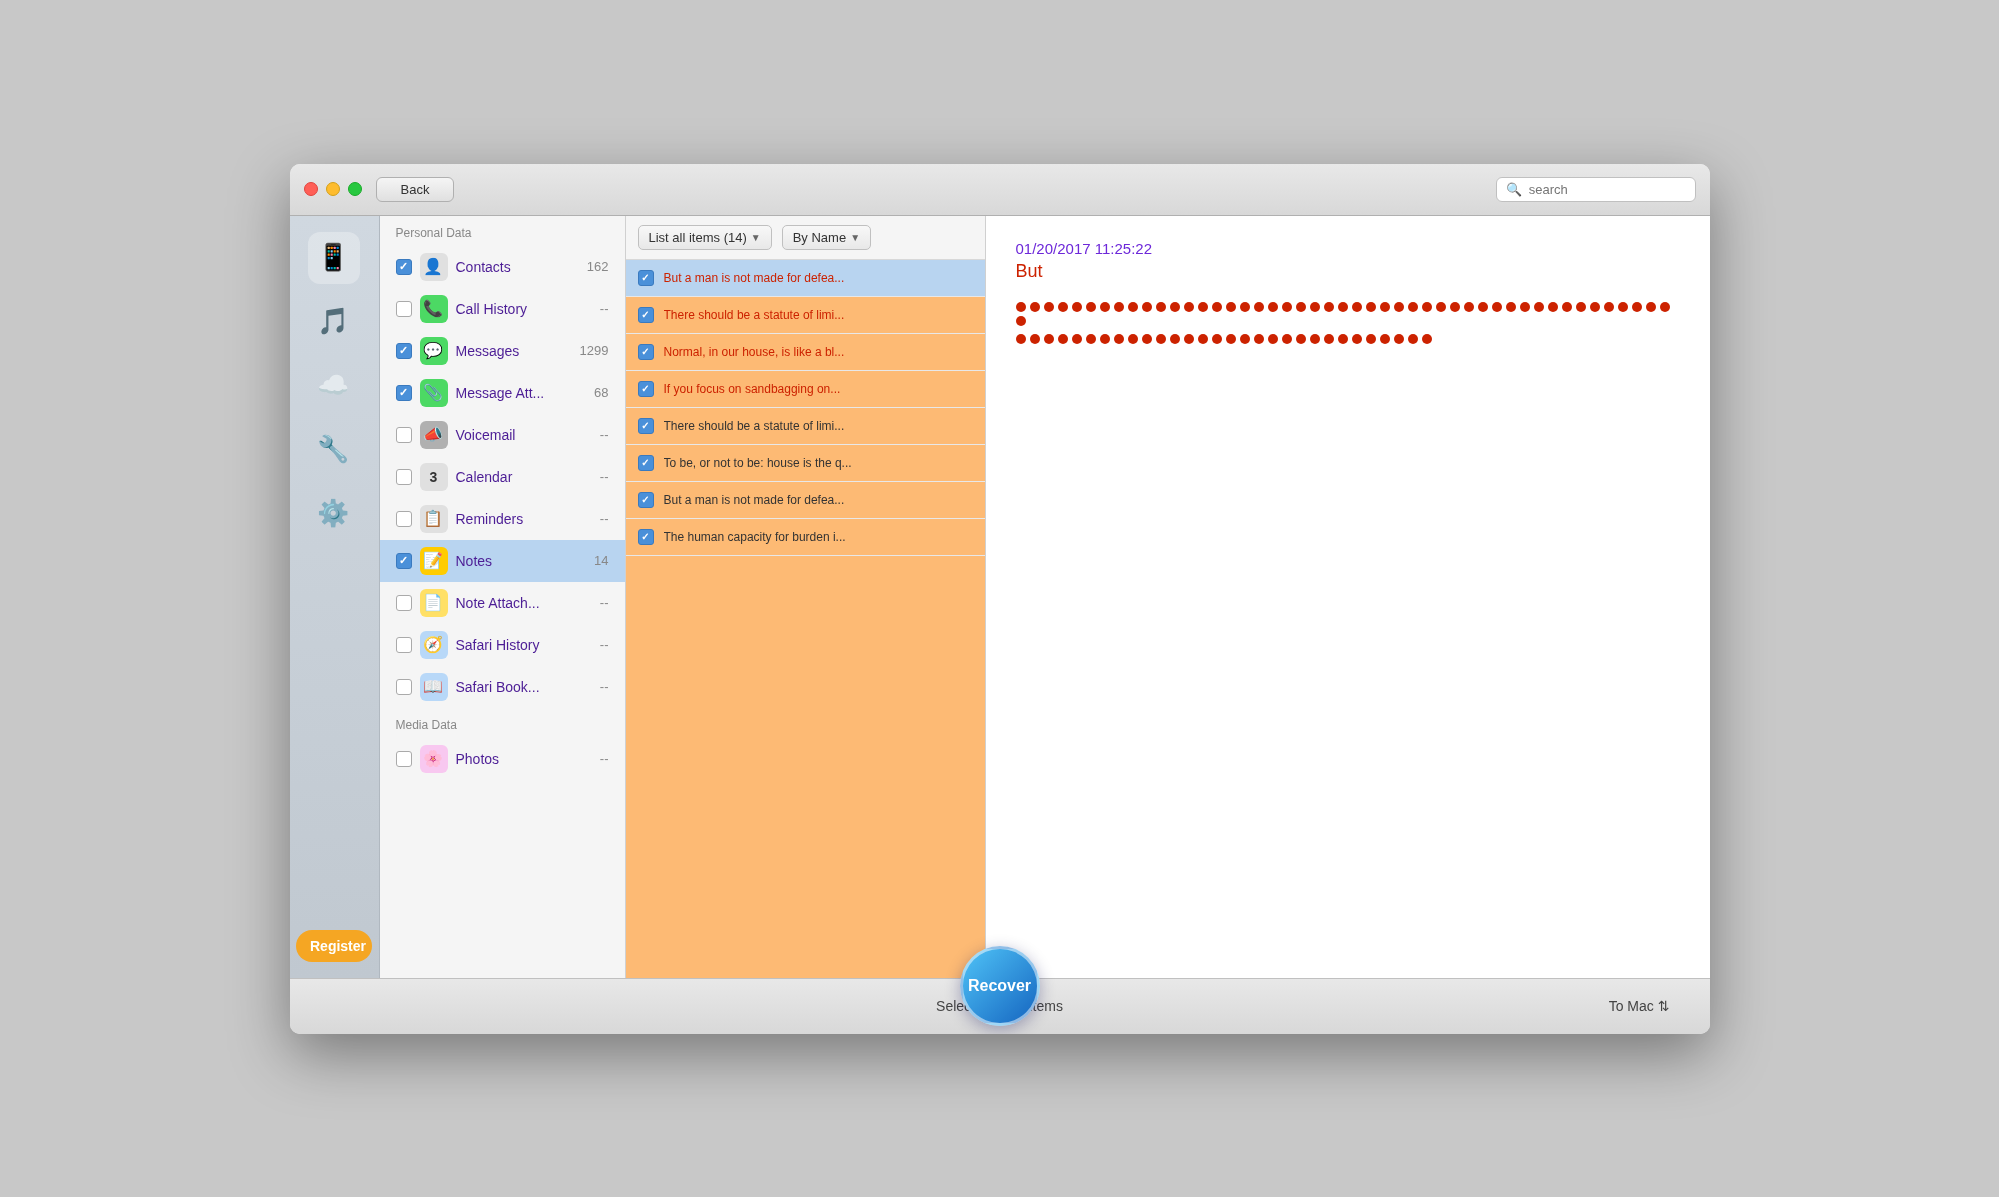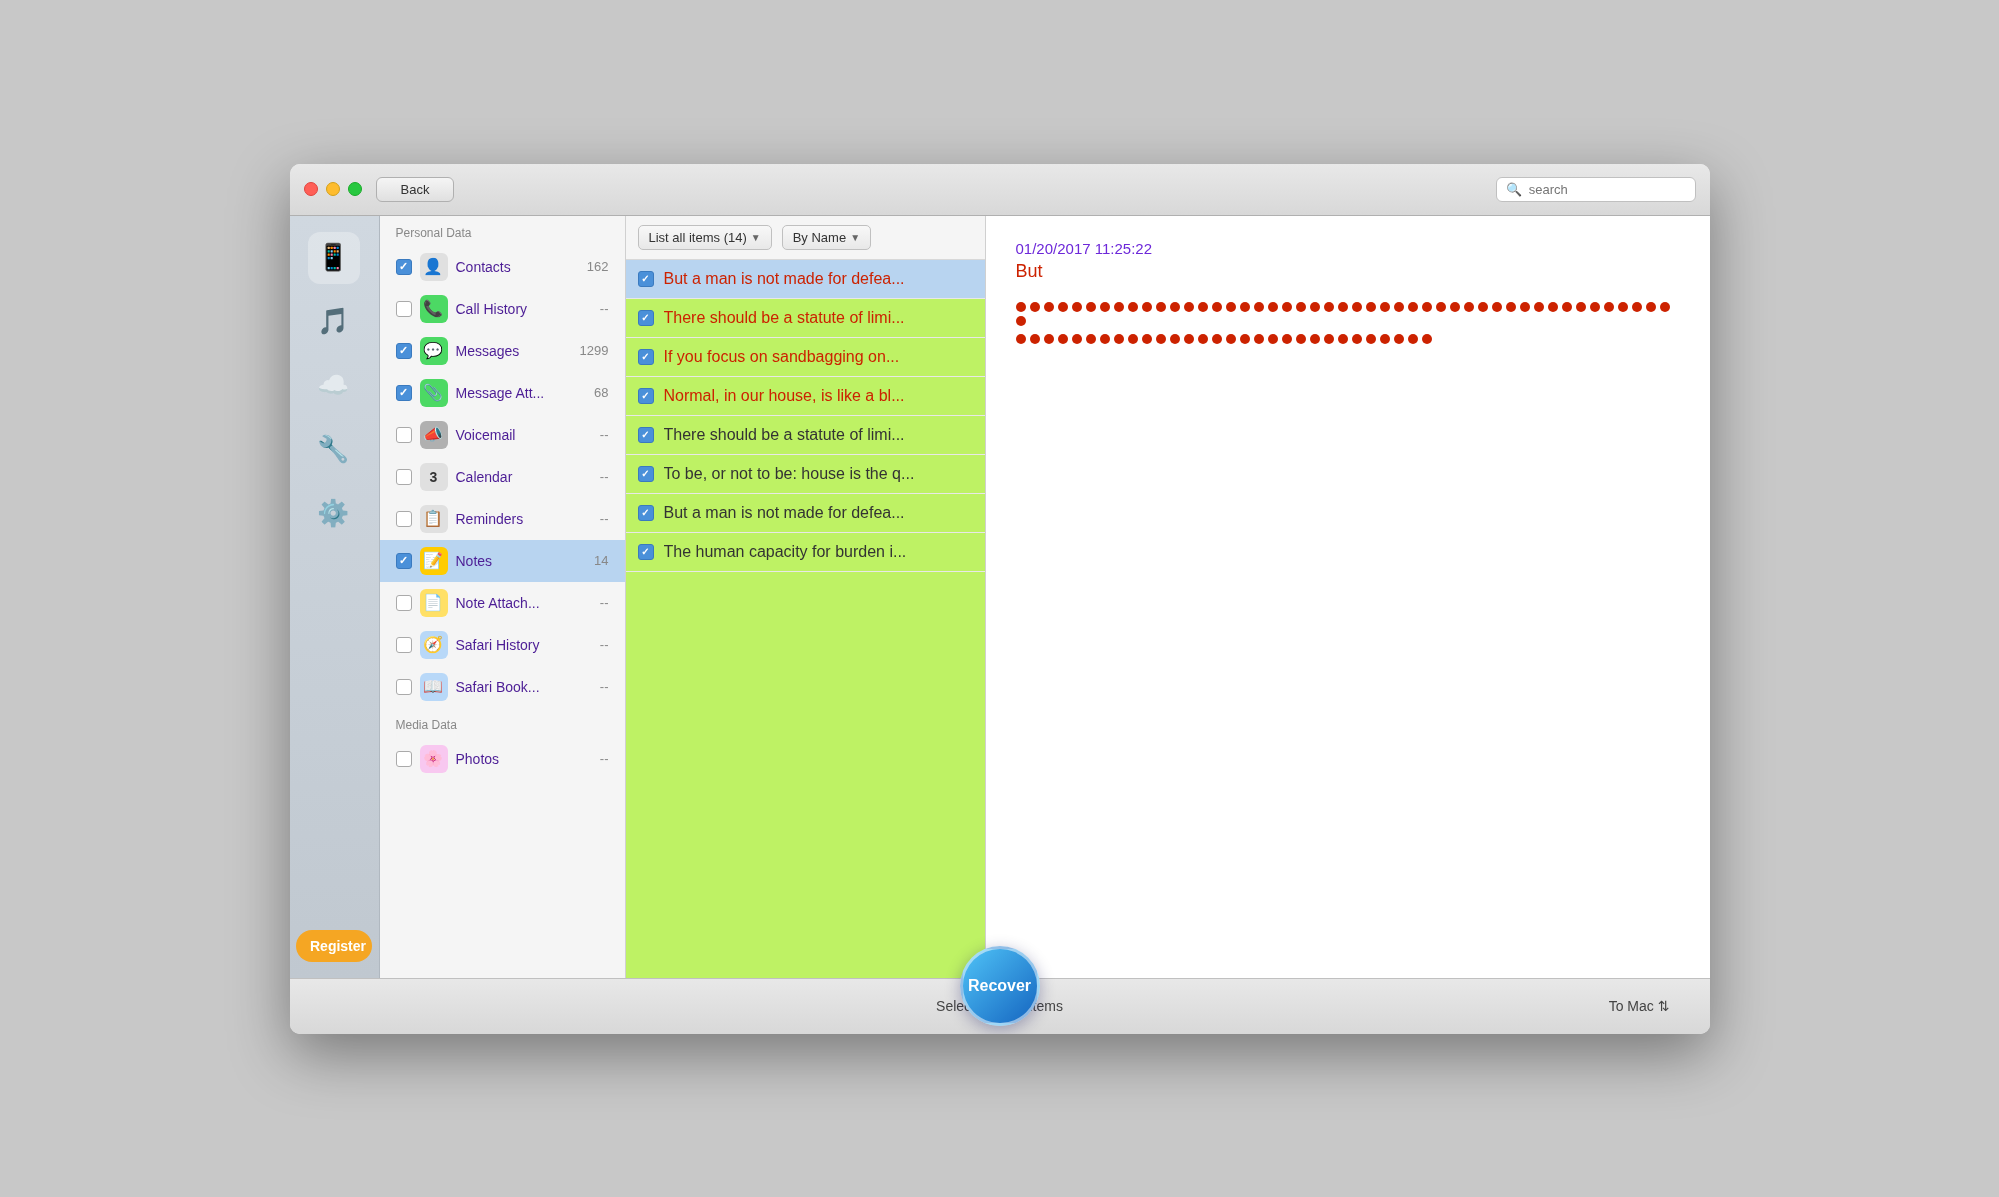--- a/index.html
+++ b/index.html
@@ -208,21 +208,21 @@
     }
 
     .item-count {
       font-size: 13px;
       color: #888;
     }
 
     
     .notes-panel {
       width: 360px;
-      background: #bef264;
+      background: #fdba74;
       border-right: 1px solid #d0d0d0;
       display: flex;
       flex-direction: column;
       flex-shrink: 0;
     }
 
     .notes-toolbar {
       height: 44px;
       display: flex;
       align-items: center;
@@ -281,21 +281,21 @@
     }
 
     .note-checkbox.checked::after {
       content: '✓';
       color: white;
       font-size: 10px;
       font-weight: bold;
     }
 
     .note-text {
-      font-size: 16px;
+      font-size: 12px;
       color: #333;
       flex: 1;
       white-space: nowrap;
       overflow: hidden;
       text-overflow: ellipsis;
     }
 
     .note-text.red {
       color: #cc2200;
     }
@@ -523,25 +523,25 @@
       <div class="note-item selected">
         <div class="note-checkbox checked"></div>
         <span class="note-text red">But a man is not made for defea...</span>
       </div>
       <div class="note-item">
         <div class="note-checkbox checked"></div>
         <span class="note-text red">There should be a statute of limi...</span>
       </div>
       <div class="note-item">
         <div class="note-checkbox checked"></div>
+        <span class="note-text red">Normal, in our house, is like a bl...</span>
+      </div>
+      <div class="note-item">
+        <div class="note-checkbox checked"></div>
         <span class="note-text red">If you focus on sandbagging on...</span>
-      </div>
-      <div class="note-item">
-        <div class="note-checkbox checked"></div>
-        <span class="note-text red">Normal, in our house, is like a bl...</span>
       </div>
       <div class="note-item">
         <div class="note-checkbox checked"></div>
         <span class="note-text">There should be a statute of limi...</span>
       </div>
       <div class="note-item">
         <div class="note-checkbox checked"></div>
         <span class="note-text">To be, or not to be: house is the q...</span>
       </div>
       <div class="note-item">

